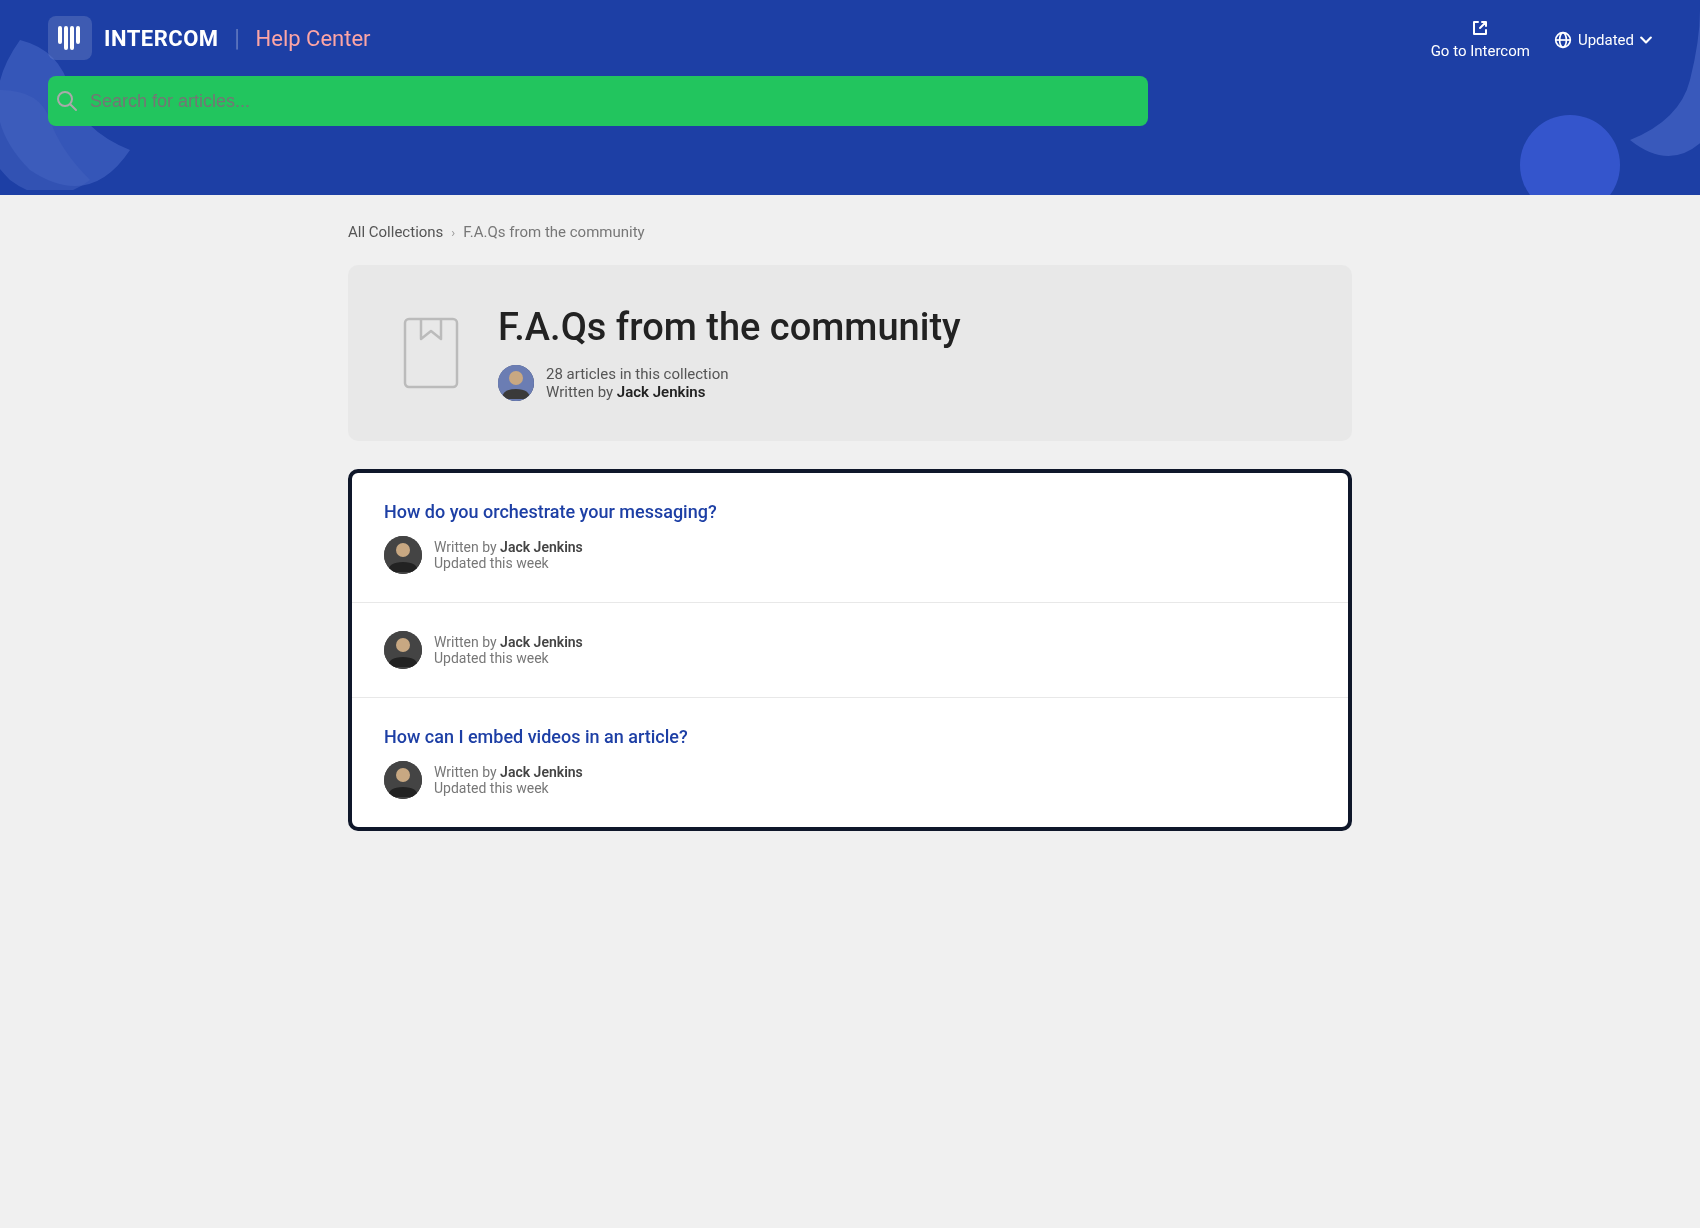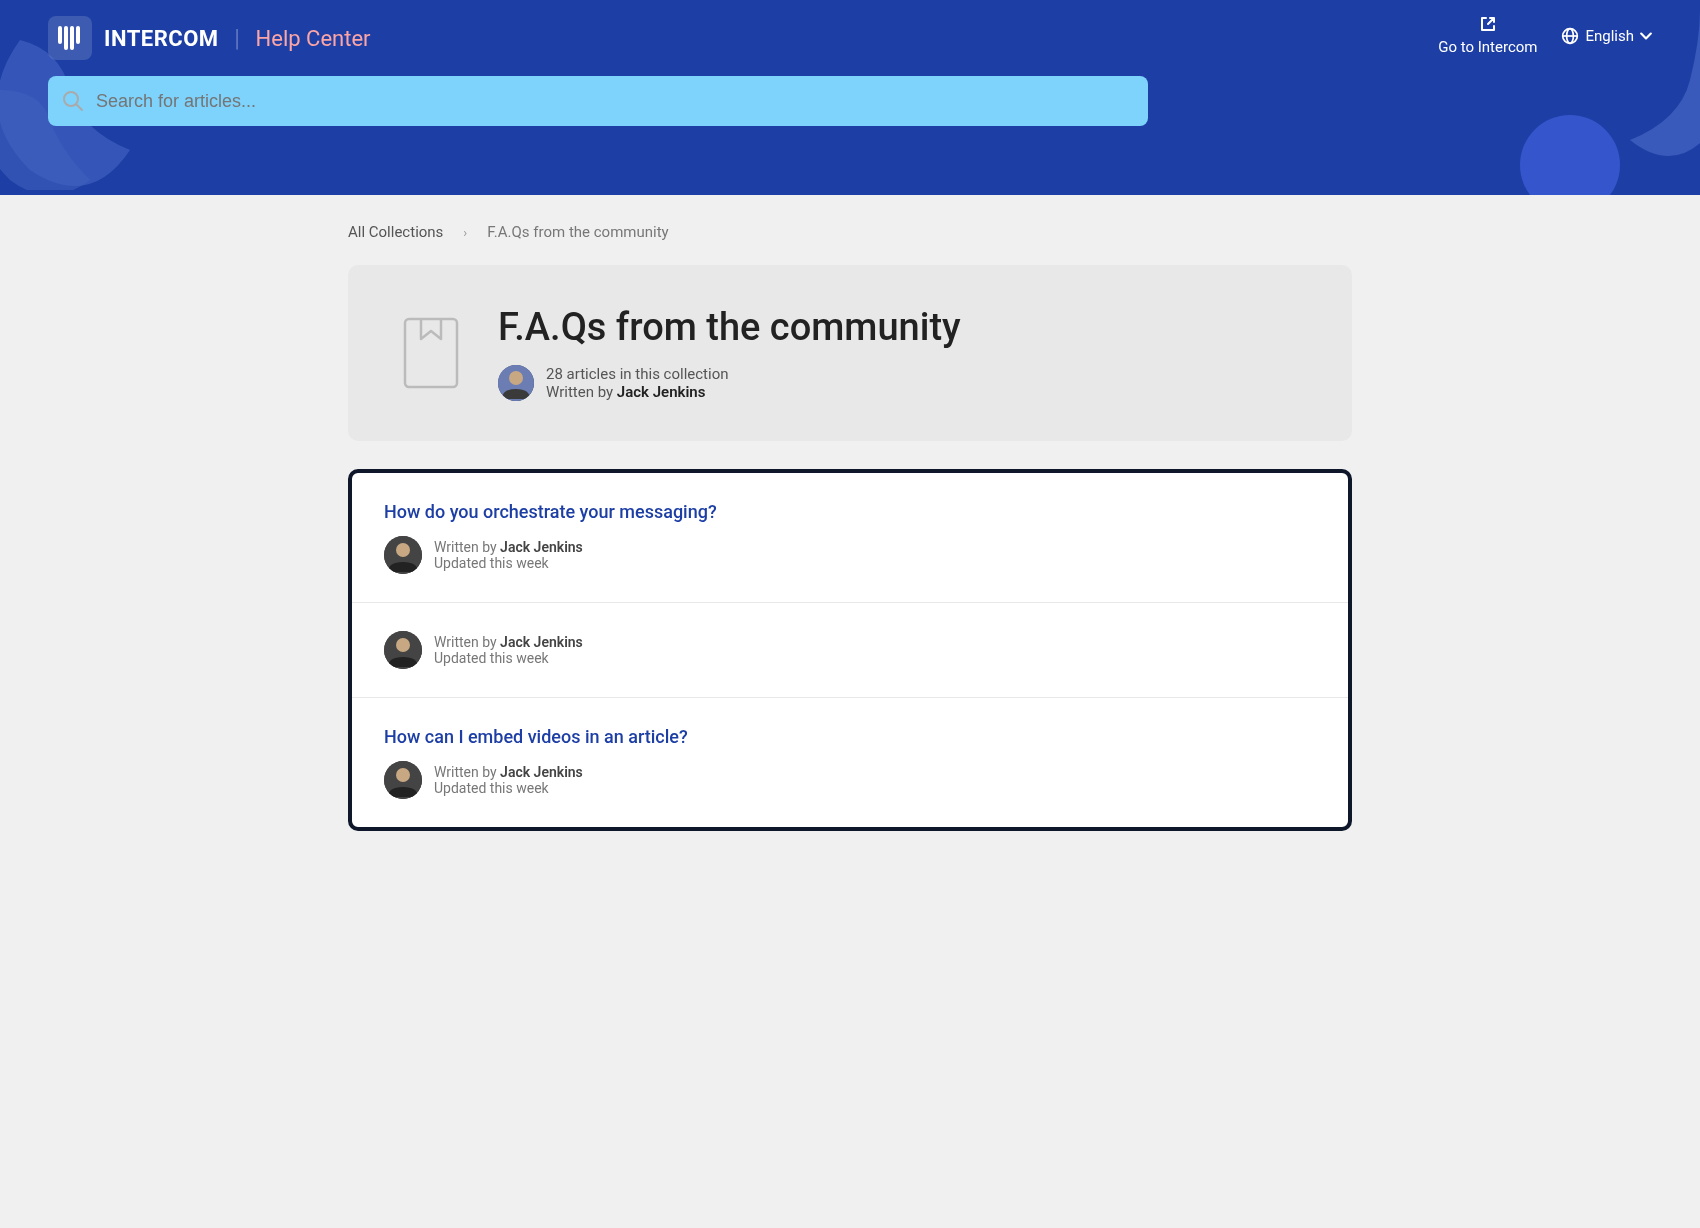--- a/index.html
+++ b/index.html
@@ -7,21 +7,21 @@
 
     
     .header {
       background: #1d3fa5;
       position: relative;
       overflow: hidden;
       min-height: 195px;
     }
     .header-top {
       display: flex;
-      align-items: flex-start;
+      align-items: flex-end;
       justify-content: space-between;
       padding: 16px 48px;
     }
     .header-brand {
       display: flex;
       align-items: center;
       gap: 12px;
       color: #fff;
       text-decoration: none;
     }
@@ -113,23 +113,23 @@
 
     
     .search-container {
       padding: 0 48px 28px;
       position: relative;
       z-index: 2;
     }
     .search-box {
       display: flex;
       align-items: center;
-      background: #7dd3fc;
+      background: #22c55e;
       border-radius: 8px;
-      padding: 14px 14px;
+      padding: 14px 8px;
       gap: 12px;
       max-width: 1100px;
     }
     .search-box svg {
       width: 22px;
       height: 22px;
       color: #aaa;
       flex-shrink: 0;
     }
     .search-input {
@@ -145,21 +145,21 @@
     .content-area {
       max-width: 1100px;
       margin: 0 auto;
       padding: 28px 48px 60px;
     }
 
     
     .breadcrumb {
       display: flex;
       align-items: center;
-      gap: 20px;
+      gap: 8px;
       margin-bottom: 24px;
       font-size: 15px;
     }
     .breadcrumb-link {
       color: #555;
       text-decoration: none;
       cursor: pointer;
     }
     .breadcrumb-sep {
       color: #999;
@@ -327,21 +327,21 @@
           <path d="M6 2H2v12h12v-4M10 2h4v4M14 2L8 8" stroke-linecap="round" stroke-linejoin="round"></path>
         </svg>
         <span>Go to Intercom</span>
       </a>
       <div class="lang-selector">
         <svg viewBox="0 0 16 16" fill="none" stroke="white" stroke-width="1.5" width="18" height="18">
           <circle cx="8" cy="8" r="6.5"></circle>
           <ellipse cx="8" cy="8" rx="3" ry="6.5"></ellipse>
           <line x1="1.5" y1="8" x2="14.5" y2="8"></line>
         </svg>
-        <span>English</span>
+        <span>Updated</span>
         <svg viewBox="0 0 10 6" fill="none" stroke="white" stroke-width="1.8" width="12" height="8">
           <path d="M1 1l4 4 4-4" stroke-linecap="round" stroke-linejoin="round"></path>
         </svg>
       </div>
     </div>
   </div>
 
   <div class="search-container">
     <div class="search-box">
       <svg viewBox="0 0 22 22" fill="none" stroke="#aaa" stroke-width="2">

